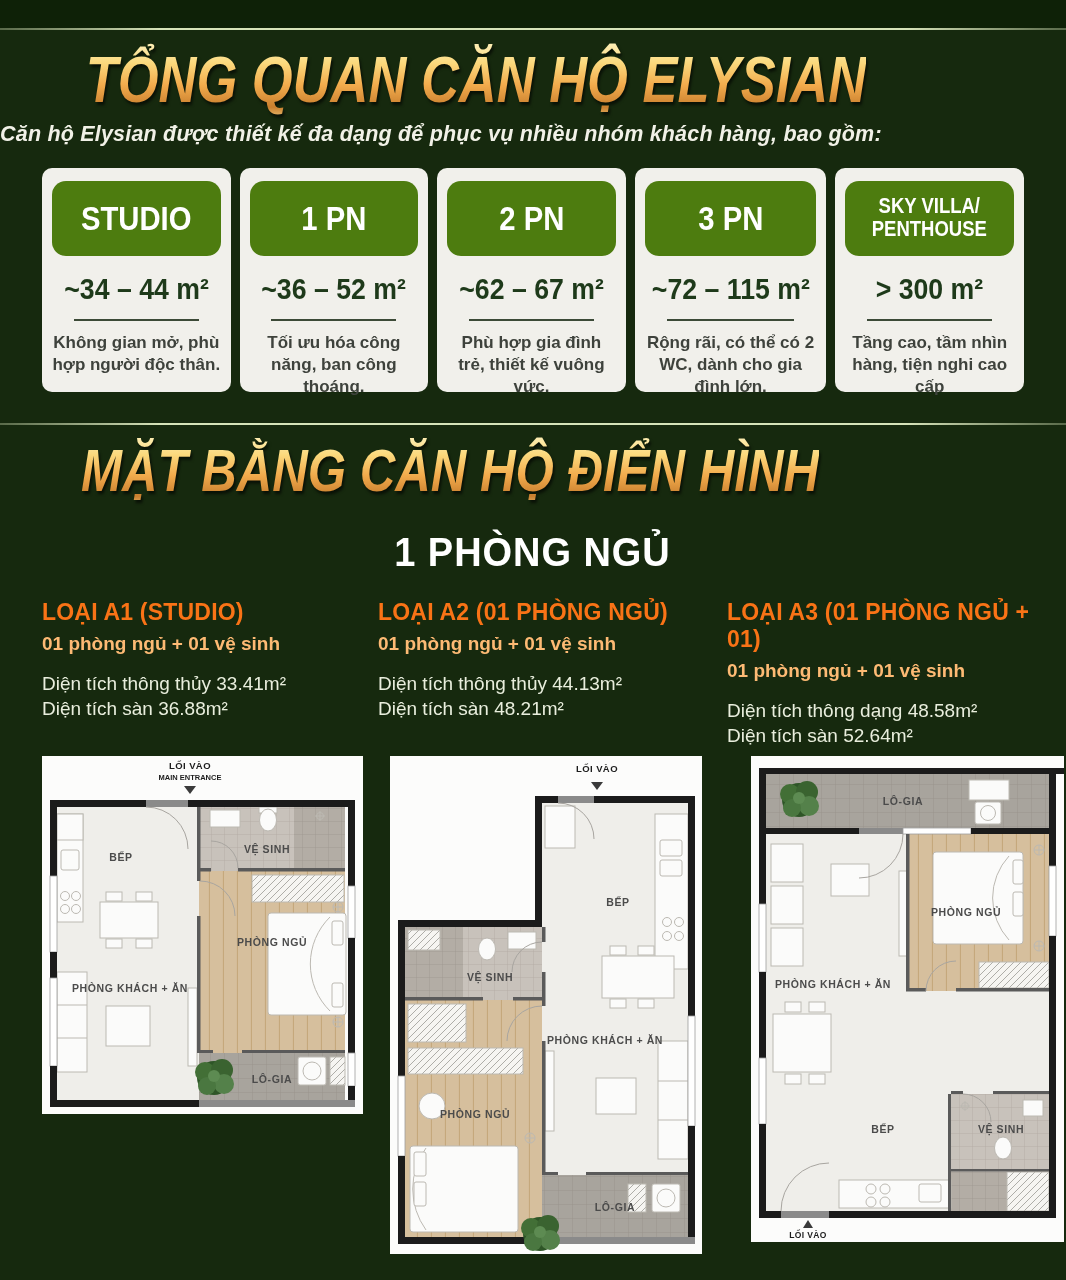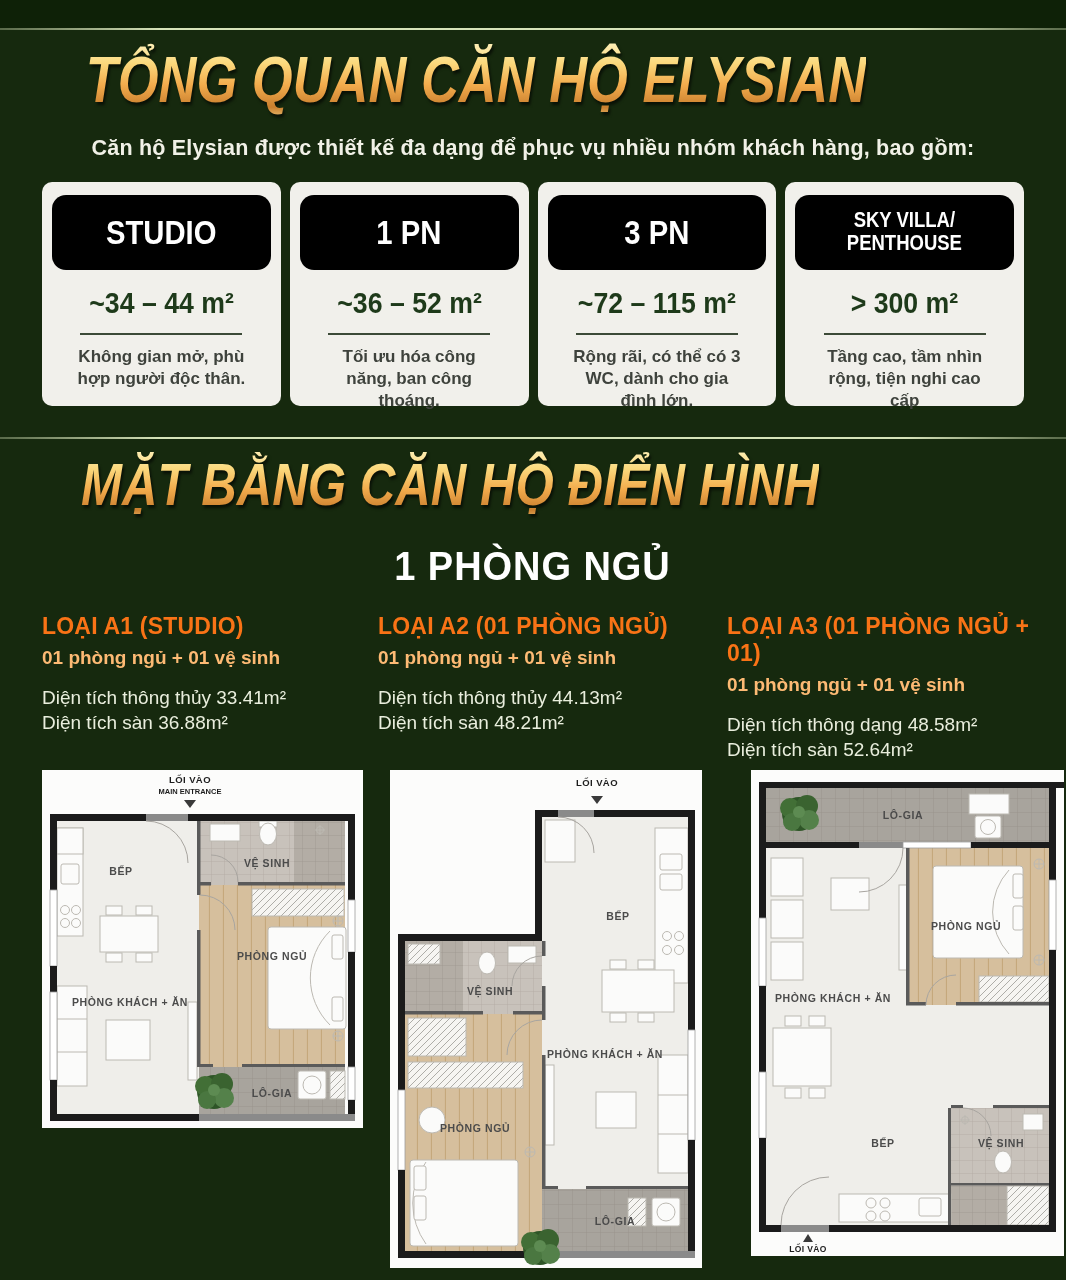--- a/index.html
+++ b/index.html
@@ -23,28 +23,28 @@
     background:linear-gradient(180deg,#fdf2c0 0%,#fbd97d 28%,#f2ab4c 55%,#c97f2e 82%,#f6d68a 100%);
     -webkit-background-clip:text; background-clip:text;
     color:transparent; -webkit-text-fill-color:transparent;
     filter:drop-shadow(2px 3px 1.5px rgba(0,0,0,.6));
     white-space:nowrap;
   }
   .title1 { margin-top:10px; }
   .title2 { margin-top:8px; }
   .title2 .gold-title { font-size:60px; }
 
-  .subtitle { margin-top:14px; text-align:center; font-weight:600;
+  .subtitle { text-align:left; font-style:italic; font-weight:600;
               font-size:21.5px; color:#f1f1e7; letter-spacing:.2px; }
 
   
   .cards { display:flex; gap:9px; margin:21px 42px 0 42px; height:224px; }
   .card { flex:1; background:#f1f0eb; border-radius:10px; padding:13px 10px 12px 10px;
           text-align:center; }
-  .card-header { height:75px; background:#000000; border-radius:14px;
+  .card-header { height:75px; background:#4d7c0f; border-radius:14px;
                  display:flex; align-items:center; justify-content:center; padding:0 4px; }
   .card-header span { display:inline-block; transform:scaleX(.86); color:#ffffff;
                       font-weight:800; font-size:34px; line-height:1.05; letter-spacing:0; }
   .card:last-child .card-header span { font-size:21.5px; line-height:1.1; }
   .card-area { margin-top:17px; }
   .card-area span { display:inline-block; transform:scaleX(.92); font-weight:800;
                     font-size:29px; color:#1e3a1a; white-space:nowrap; }
   .card-hr { width:74%; margin:13px auto 0 auto; border-top:2px solid #3c4a37; }
   .card-desc { margin:11px auto 0 auto; font-size:17px; line-height:1.3; color:#3e423c;
                font-weight:600; max-width:170px; }
@@ -131,33 +131,41 @@
       <div class="card">
         <div class="card-header">
           <span>1 PN</span>
         </div>
         <div class="card-area"><span>~36 – 52 m²</span></div>
         <div class="card-hr"></div>
         <div class="card-desc">Tối ưu hóa công năng, ban công thoáng.</div>
       </div>
       <div class="card">
         <div class="card-header">
+          <span>2 PN</span>
+        </div>
+        <div class="card-area"><span>~62 – 67 m²</span></div>
+        <div class="card-hr"></div>
+        <div class="card-desc">Phù hợp gia đình trẻ, thiết kế vuông vức.</div>
+      </div>
+      <div class="card">
+        <div class="card-header">
           <span>3 PN</span>
         </div>
         <div class="card-area"><span>~72 – 115 m²</span></div>
         <div class="card-hr"></div>
-        <div class="card-desc">Rộng rãi, có thể có 3 WC, dành cho gia đình lớn.</div>
+        <div class="card-desc">Rộng rãi, có thể có 2 WC, dành cho gia đình lớn.</div>
       </div>
       <div class="card">
         <div class="card-header">
           <span>SKY VILLA/ PENTHOUSE</span>
         </div>
         <div class="card-area"><span>&gt; 300 m²</span></div>
         <div class="card-hr"></div>
-        <div class="card-desc">Tầng cao, tầm nhìn rộng, tiện nghi cao cấp</div>
+        <div class="card-desc">Tầng cao, tầm nhìn hàng, tiện nghi cao cấp</div>
       </div>
     </div>
   </section>
 
   <div class="rule rule2"></div>
 
   <section>
     <div class="gold-wrap title2">
       <h2 class="gold-title">MẶT BẰNG CĂN HỘ ĐIỂN HÌNH</h2>
     </div>

